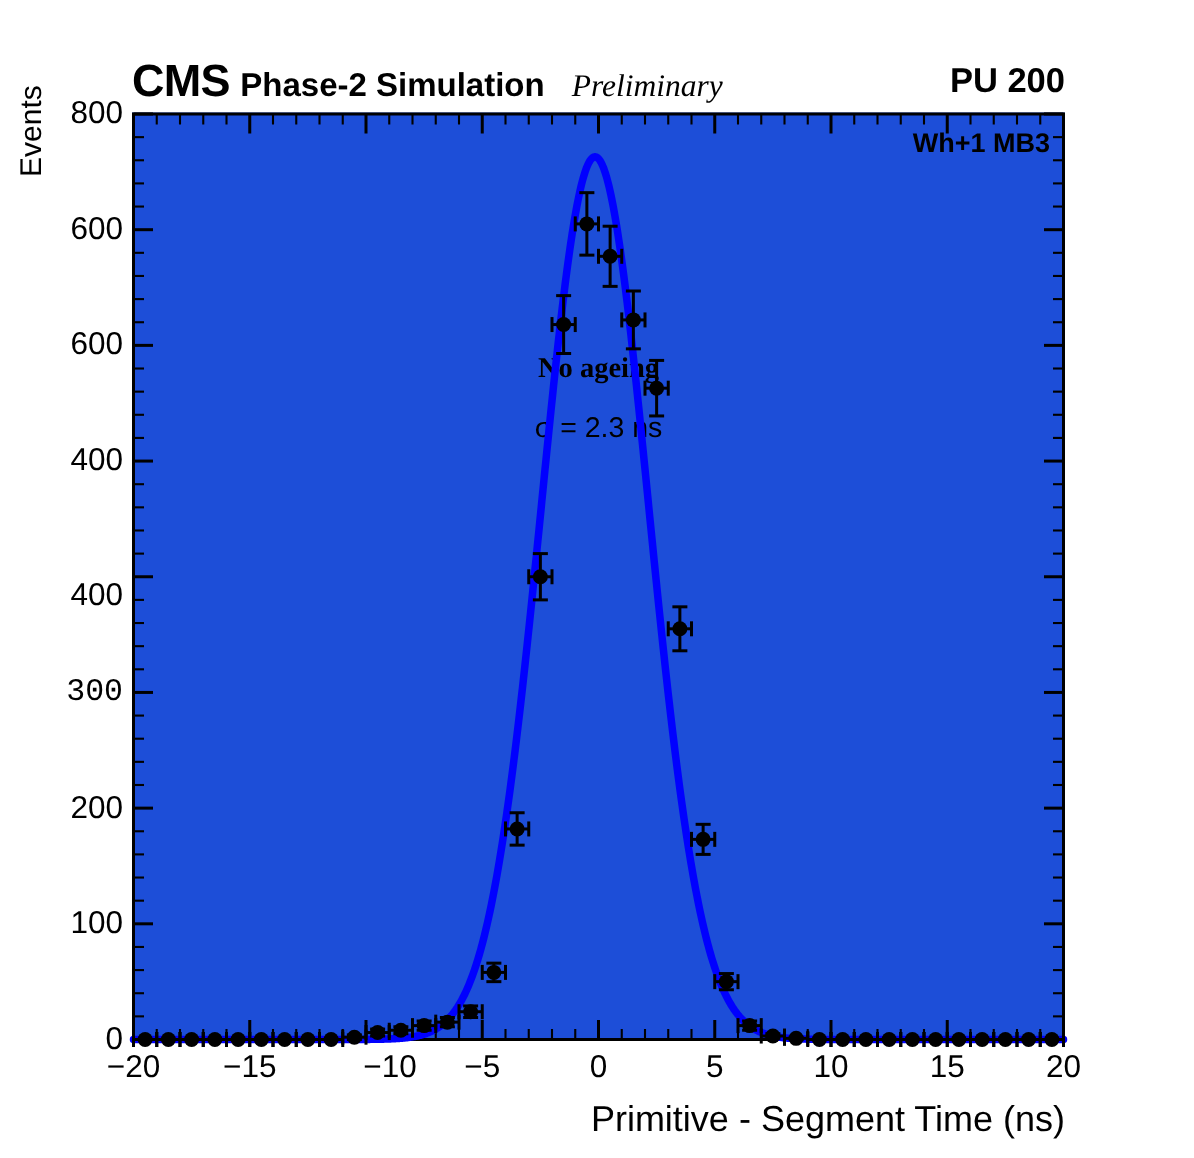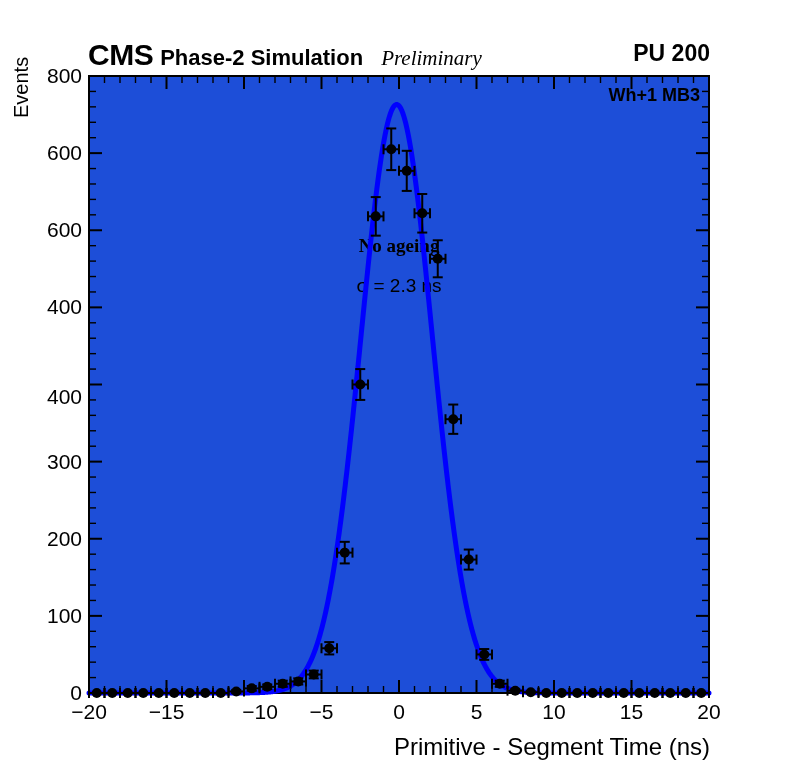--- a/index.html
+++ b/index.html
@@ -59,21 +59,21 @@
     <div class="inlabel" id="sigma-label">σ = 2.3 ns</div>
   </div>
 
   <div class="ylab">Events</div>
   <div class="xlab">Primitive - Segment Time (ns)</div>
 
   <div id="yticks">
       <div class="ytick" style="top: 693px;">0</div>
       <div class="ytick" style="top: 615.875px;">100</div>
       <div class="ytick" style="top: 538.75px;">200</div>
-      <div class="ytick" style="top: 461.625px;">300</div>
+      <div class="ytick" style="top: 461.625px; font-family: Liberation Mono, monospace;">300</div>
       <div class="ytick" style="top: 384.5px; margin-top: 12px;">400</div>
       <div class="ytick" style="top: 307.375px;">400</div>
       <div class="ytick" style="top: 230.25px;">600</div>
       <div class="ytick" style="top: 153.125px;">600</div>
       <div class="ytick" style="top: 76px; margin-left: 35px;">800</div>
     </div>
   <div id="xticks">
       <div class="xtick" style="left: 89px;">−20</div>
       <div class="xtick" style="left: 166.5px;">−15</div>
       <div class="xtick" style="left: 260px;">−10</div>

